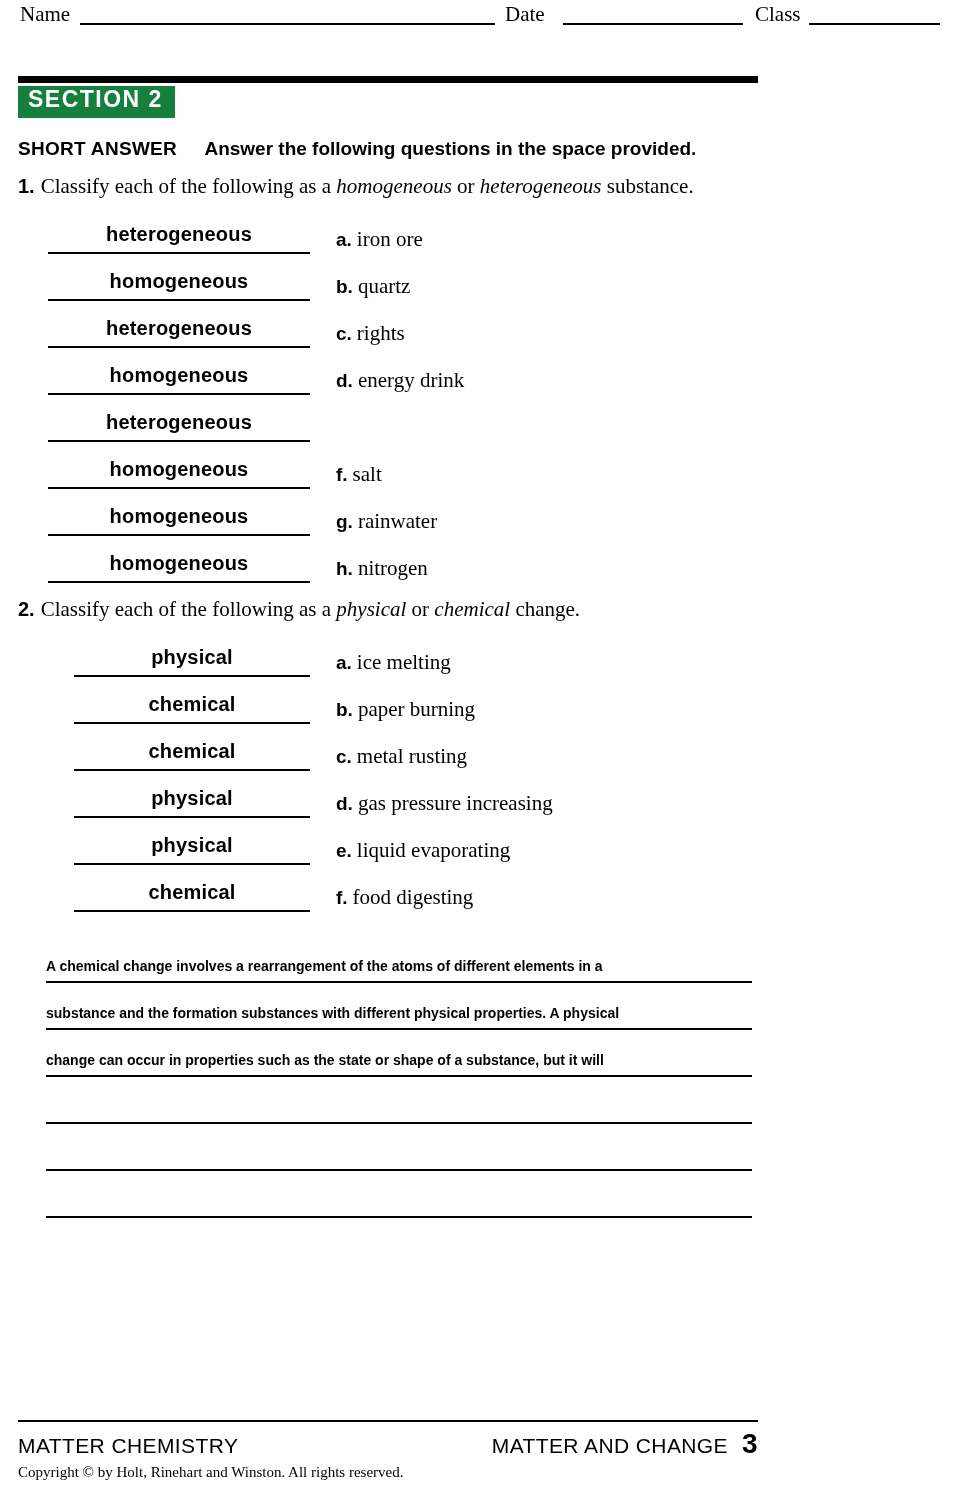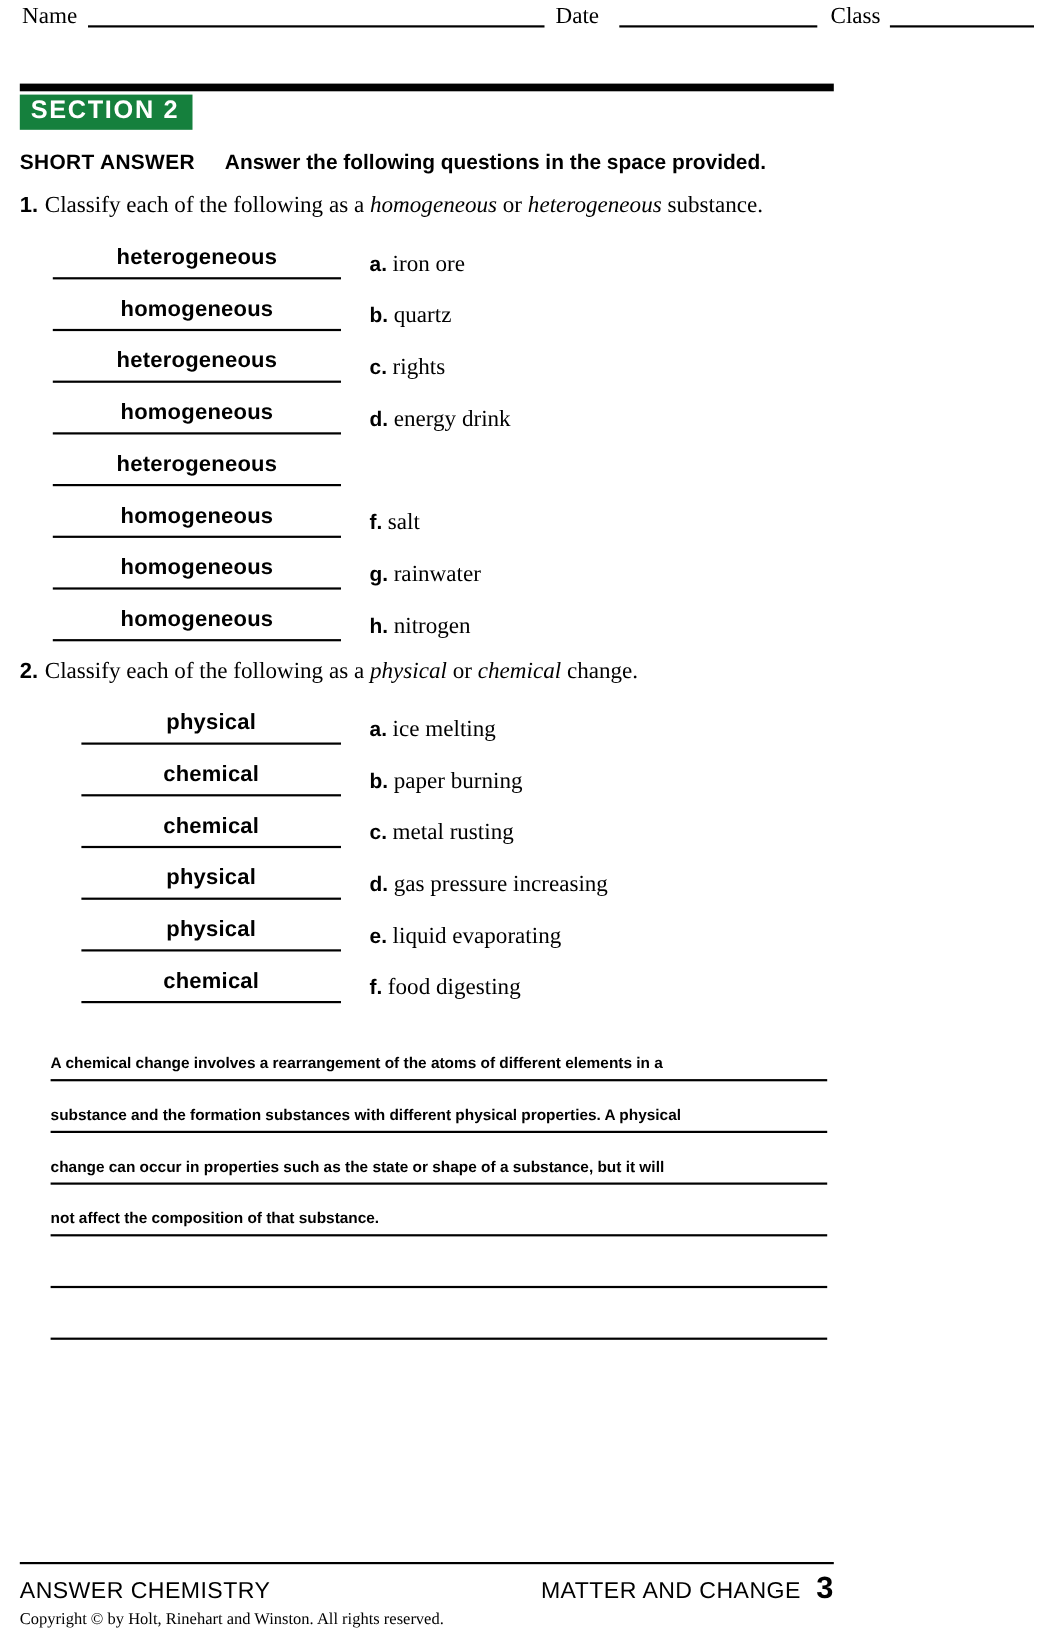--- a/index.html
+++ b/index.html
@@ -377,39 +377,38 @@
           </div>
           <div class="la-line">
             <div class="txt">substance and the formation substances with different physical properties. A physical</div>
             <div class="line"></div>
           </div>
           <div class="la-line">
             <div class="txt">change can occur in properties such as the state or shape of a substance, but it will</div>
             <div class="line"></div>
           </div>
           <div class="la-line">
-            <div class="txt">not affect the composition of that substance.</div>
             <div class="line"></div>
           </div>
           <div class="la-line">
             <div class="txt"></div>
             <div class="line"></div>
           </div>
           <div class="la-line">
             <div class="txt"></div>
             <div class="line"></div>
           </div>
         </div>
       </div>
     </div>
 
   <div class="footer">
     <div class="footer-rule"></div>
     <div class="footer-row">
-      <span>ANSWER CHEMISTRY</span>
+      <span>MATTER CHEMISTRY</span>
       <span class="footer-right">
         <span>MATTER AND CHANGE</span>
         <span class="page-num">3</span>
       </span>
     </div>
     <div class="copyright">Copyright © by Holt, Rinehart and Winston. All rights reserved.</div>
   </div>
 
 </div>
 

